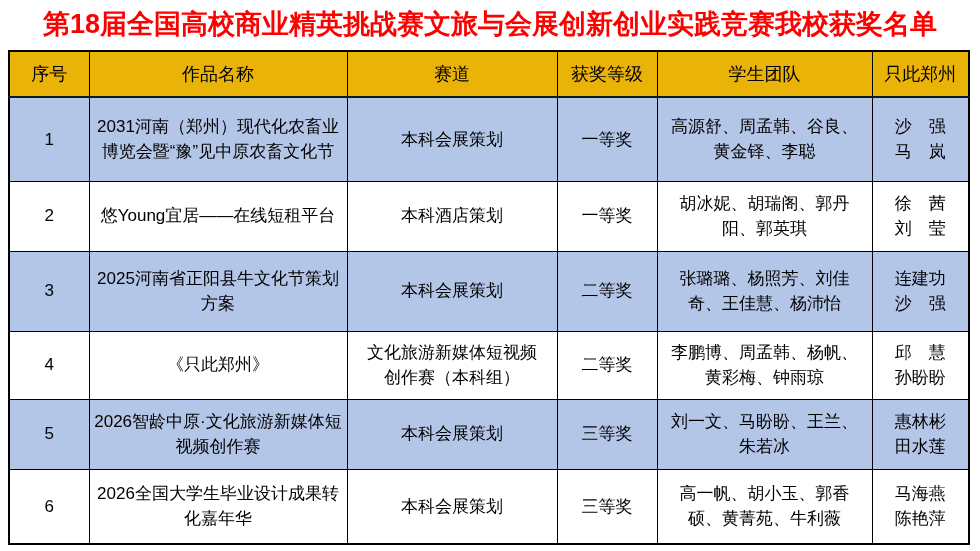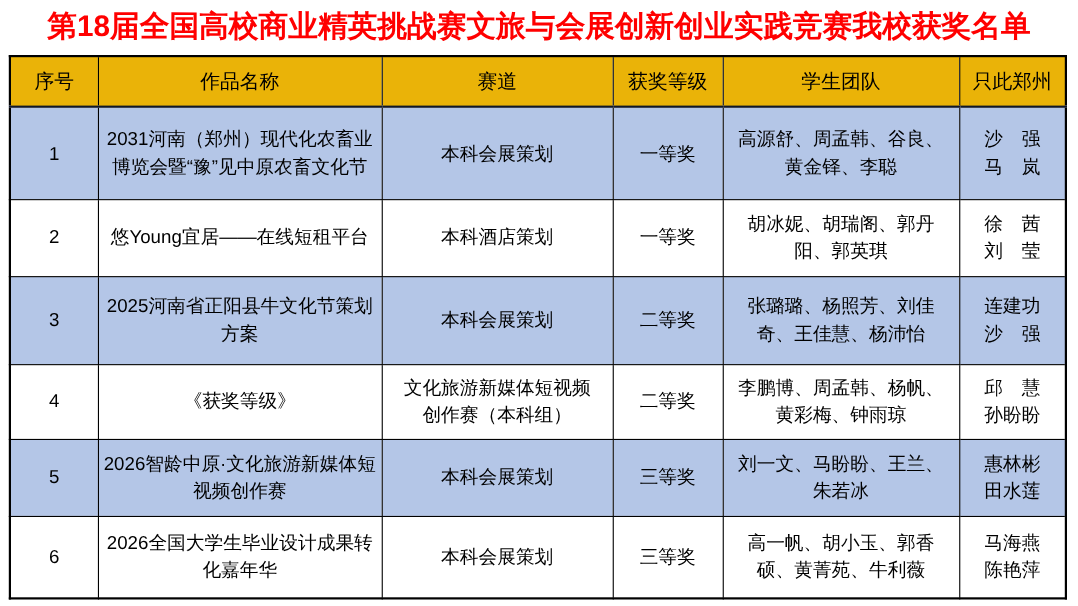--- a/index.html
+++ b/index.html
@@ -112,21 +112,21 @@
         <td class="col-no">3</td>
         <td class="col-name">2025河南省正阳县牛文化节策划方案</td>
         <td class="col-track">本科会展策划</td>
         <td class="col-award">二等奖</td>
         <td class="col-team">张璐璐、杨照芳、刘佳奇、王佳慧、杨沛怡</td>
         <td class="col-teachers">连建功
 沙　强</td>
       </tr>
       <tr class="r3 plain">
         <td class="col-no">4</td>
-        <td class="col-name">《获奖等级》</td>
+        <td class="col-name">《只此郑州》</td>
         <td class="col-track">文化旅游新媒体短视频创作赛（本科组）</td>
         <td class="col-award">二等奖</td>
         <td class="col-team">李鹏博、周孟韩、杨帆、黄彩梅、钟雨琼</td>
         <td class="col-teachers">邱　慧
 孙盼盼</td>
       </tr>
       <tr class="r4 alt">
         <td class="col-no">5</td>
         <td class="col-name">2026智龄中原·文化旅游新媒体短视频创作赛</td>
         <td class="col-track">本科会展策划</td>

